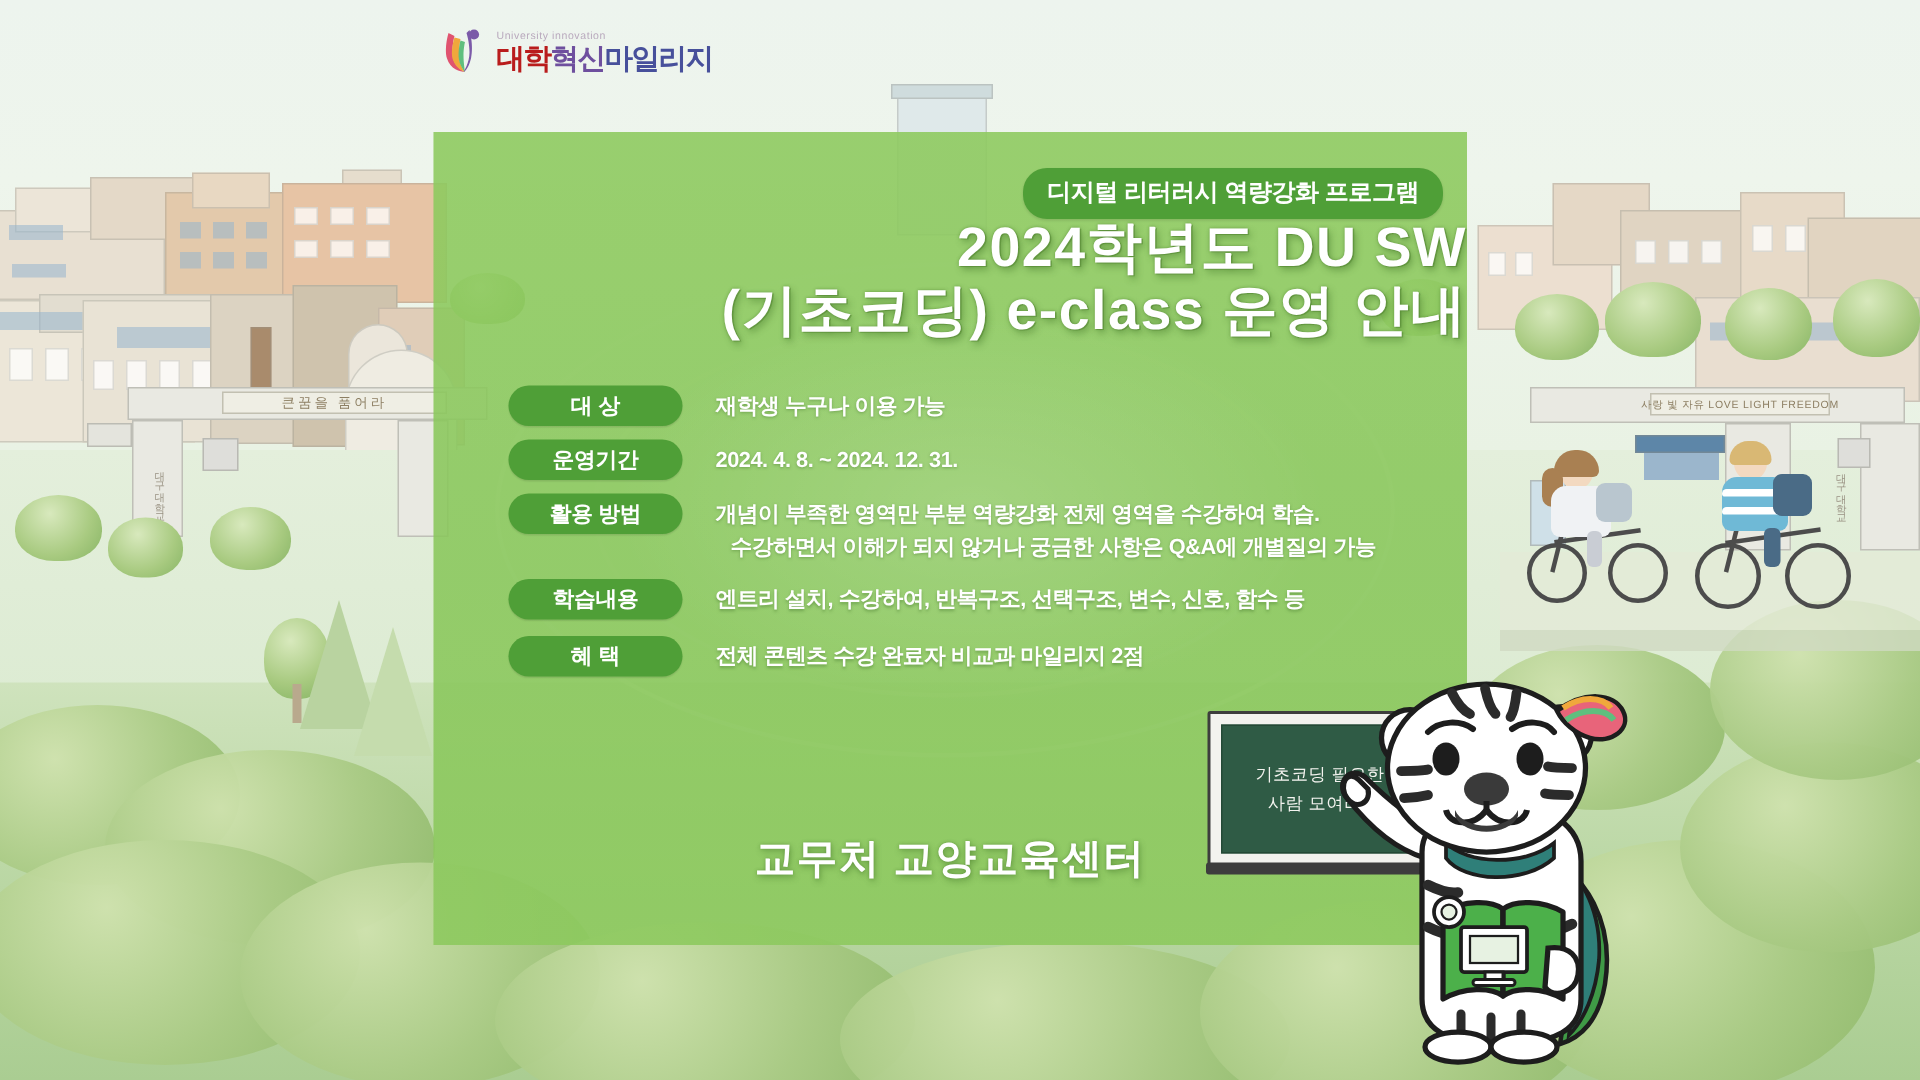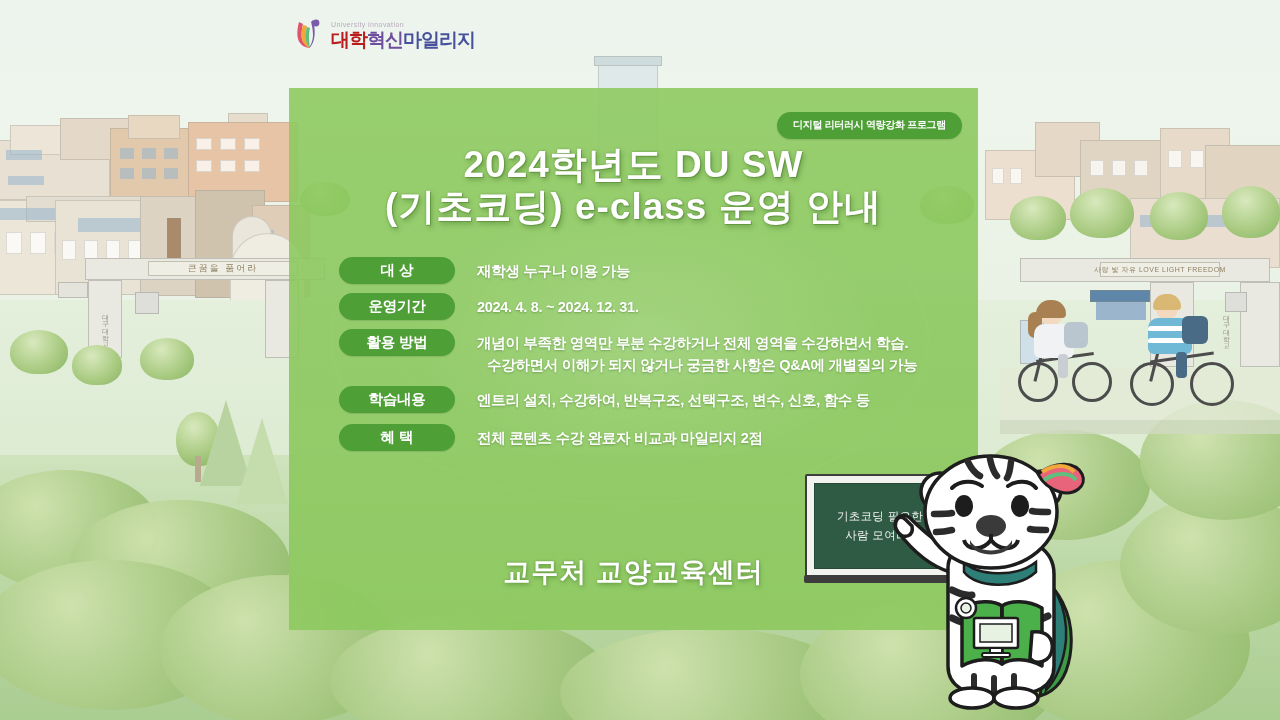--- a/index.html
+++ b/index.html
@@ -107,28 +107,28 @@
   .logo-eng { font-size:7px; color:#b9a9bd; letter-spacing:.4px; margin-bottom:2px; }
   .logo-kor { font-size:19px; font-weight:700; letter-spacing:-1px; white-space:nowrap; }
   .logo-kor .k1 { color:#b91c1c; }
   .logo-kor .k2 { color:#6e4f9e; }
   .logo-kor .k3 { color:#47509b; }
 
   
   #badge {
     position:absolute; right:16px; top:24px;
     background:#4f9f37;
-    color:#fff; font-size:10px; font-weight:700; letter-spacing:-.3px;
+    color:#fff; font-size:16px; font-weight:700; letter-spacing:-.3px;
     padding:6px 16px 7px; border-radius:16px; white-space:nowrap;
     box-shadow:0 1px 2px rgba(0,0,0,.12);
   }
 
   
   #title-block {
-    position:absolute; left:0; right:0; top:56px; text-align:center;
+    position:absolute; left:0; right:0; top:56px; text-align:right;
     color:#ffffff; font-weight:700; letter-spacing:1px; line-height:1.14;
     text-shadow:
       0 0 2px rgba(70,120,40,.55),
       1px 1px 0 rgba(90,140,55,.55),
       2px 3px 5px rgba(60,110,35,.45);
   }
   #title-line1 { font-size:37px; }
   #title-line2 { font-size:37px; }
 
   
@@ -382,21 +382,21 @@
           </div>
           <div class="info-row">
             <div class="row-label">운영기간</div>
             <div class="row-value">
               <span class="vline">2024. 4. 8. ~ 2024. 12. 31.</span>
             </div>
           </div>
           <div class="info-row">
             <div class="row-label">활용 방법</div>
             <div class="row-value">
-              <span class="vline">개념이 부족한 영역만 부분 수강하거나 전체 영역을 수강하면서 학습.</span>
+              <span class="vline">개념이 부족한 영역만 부분 역량강화 전체 영역을 수강하여 학습.</span>
               <span class="vline">수강하면서 이해가 되지 않거나 궁금한 사항은 Q&amp;A에 개별질의 가능</span>
             </div>
           </div>
           <div class="info-row">
             <div class="row-label">학습내용</div>
             <div class="row-value">
               <span class="vline">엔트리 설치, 수강하여, 반복구조, 선택구조, 변수, 신호, 함수 등</span>
             </div>
           </div>
           <div class="info-row">

